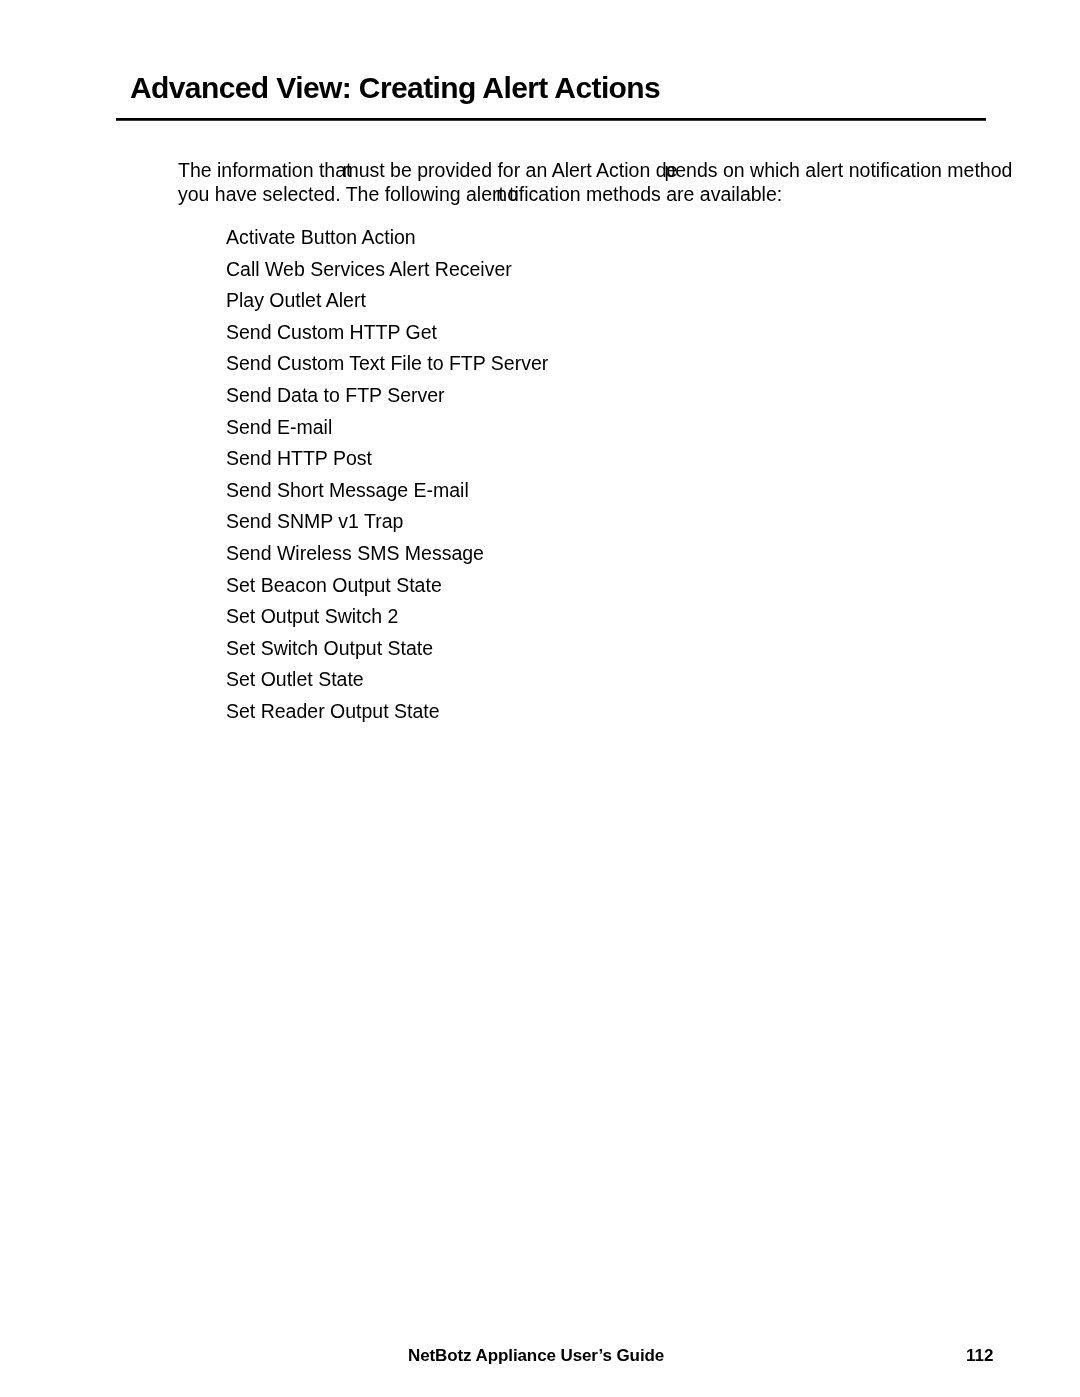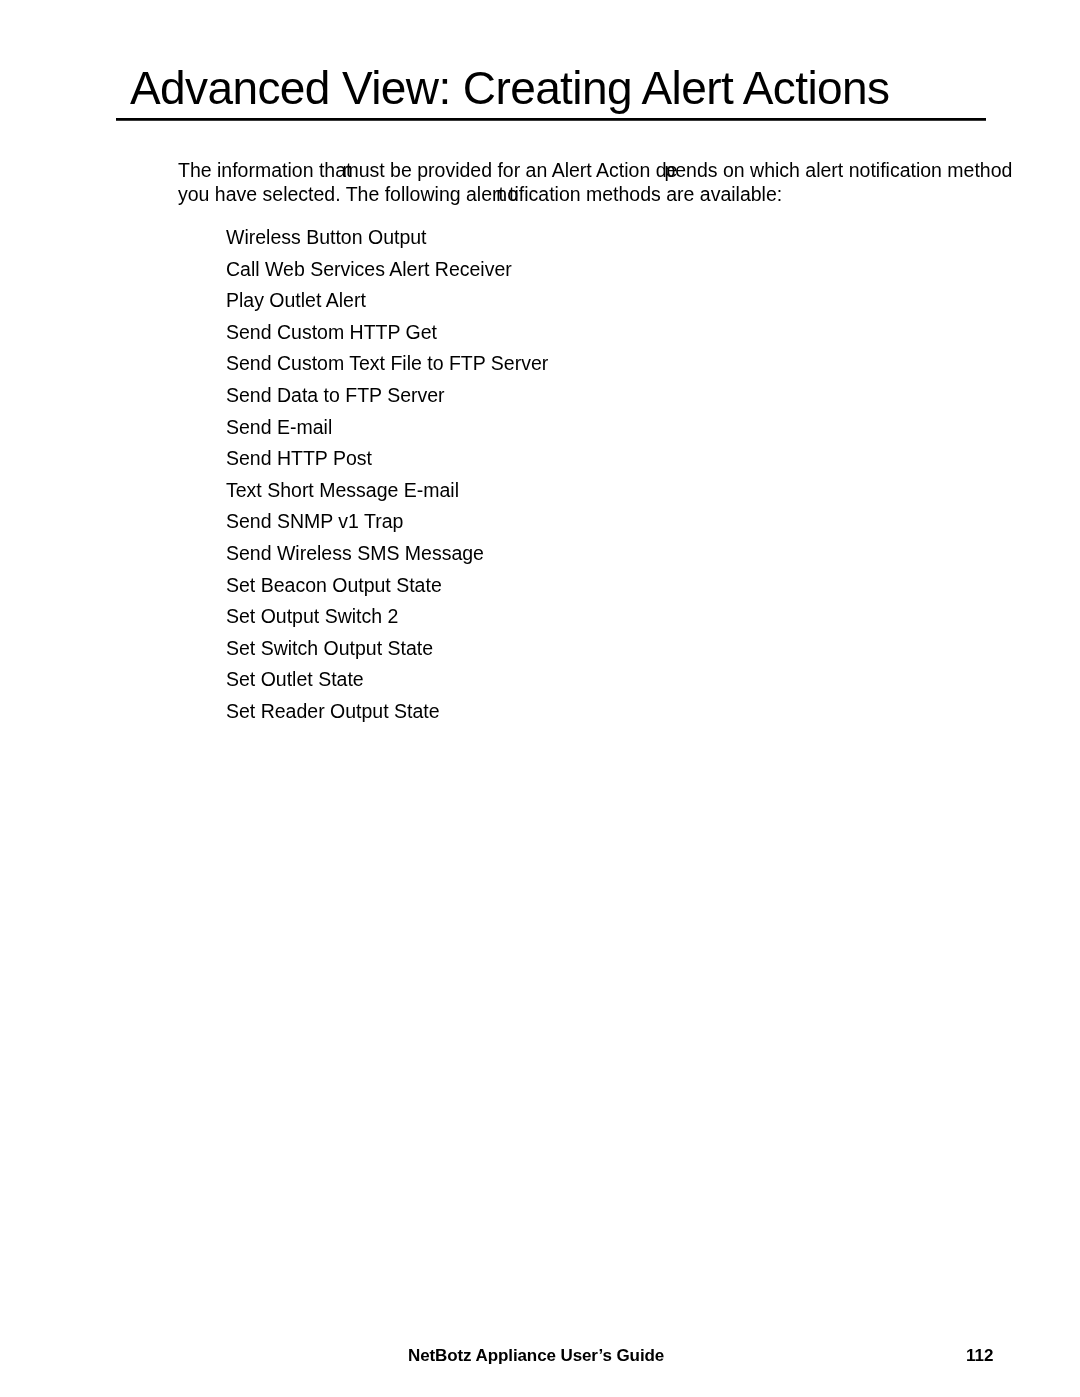--- a/index.html
+++ b/index.html
@@ -19,22 +19,22 @@
 
   
   .title-block {
     position: absolute;
     left: 116px;
     top: 62px;
     width: 870px;
   }
   .page-title {
     font-family: "Liberation Sans", sans-serif;
-    font-weight: normal;
-    font-size: 46px;
+    font-weight: bold;
+    font-size: 30px;
     line-height: 52px;
     letter-spacing: -0.6px;
     color: #000000;
     margin: 0;
     padding-left: 14px;
     white-space: nowrap;
   }
   .title-rule {
     margin-top: 4px;
     width: 870px;
@@ -116,29 +116,29 @@
     <h1 class="page-title">Advanced View: Creating Alert Actions</h1>
     <div class="title-rule"></div>
   </div>
 
   <div class="intro">
     <span class="line"><span>The information that</span><span class="overlap-sm">must be provided for an Alert Action </span><span>de</span><span class="overlap-md">pends on which alert notification method</span></span>
     <span class="line"><span>you have selected. The following </span><span>alert</span><span class="overlap-md"> no</span><span class="overlap-sm">tification methods are available:</span></span>
   </div>
 
   <ul class="method-list">
-    <li>Wireless Button Output</li>
+    <li>Activate Button Action</li>
     <li>Call Web Services Alert Receiver</li>
     <li>Play Outlet Alert</li>
     <li>Send Custom HTTP Get</li>
     <li>Send Custom Text File to FTP Server</li>
     <li>Send Data to FTP Server</li>
     <li>Send E-mail</li>
     <li>Send HTTP Post</li>
-    <li>Text Short Message E-mail</li>
+    <li>Send Short Message E-mail</li>
     <li>Send SNMP v1 Trap</li>
     <li>Send Wireless SMS Message</li>
     <li>Set Beacon Output State</li>
     <li>Set Output Switch 2</li>
     <li>Set Switch Output State</li>
     <li>Set Outlet State</li>
     <li>Set Reader Output State</li>
   </ul>
 
   <div class="footer">

